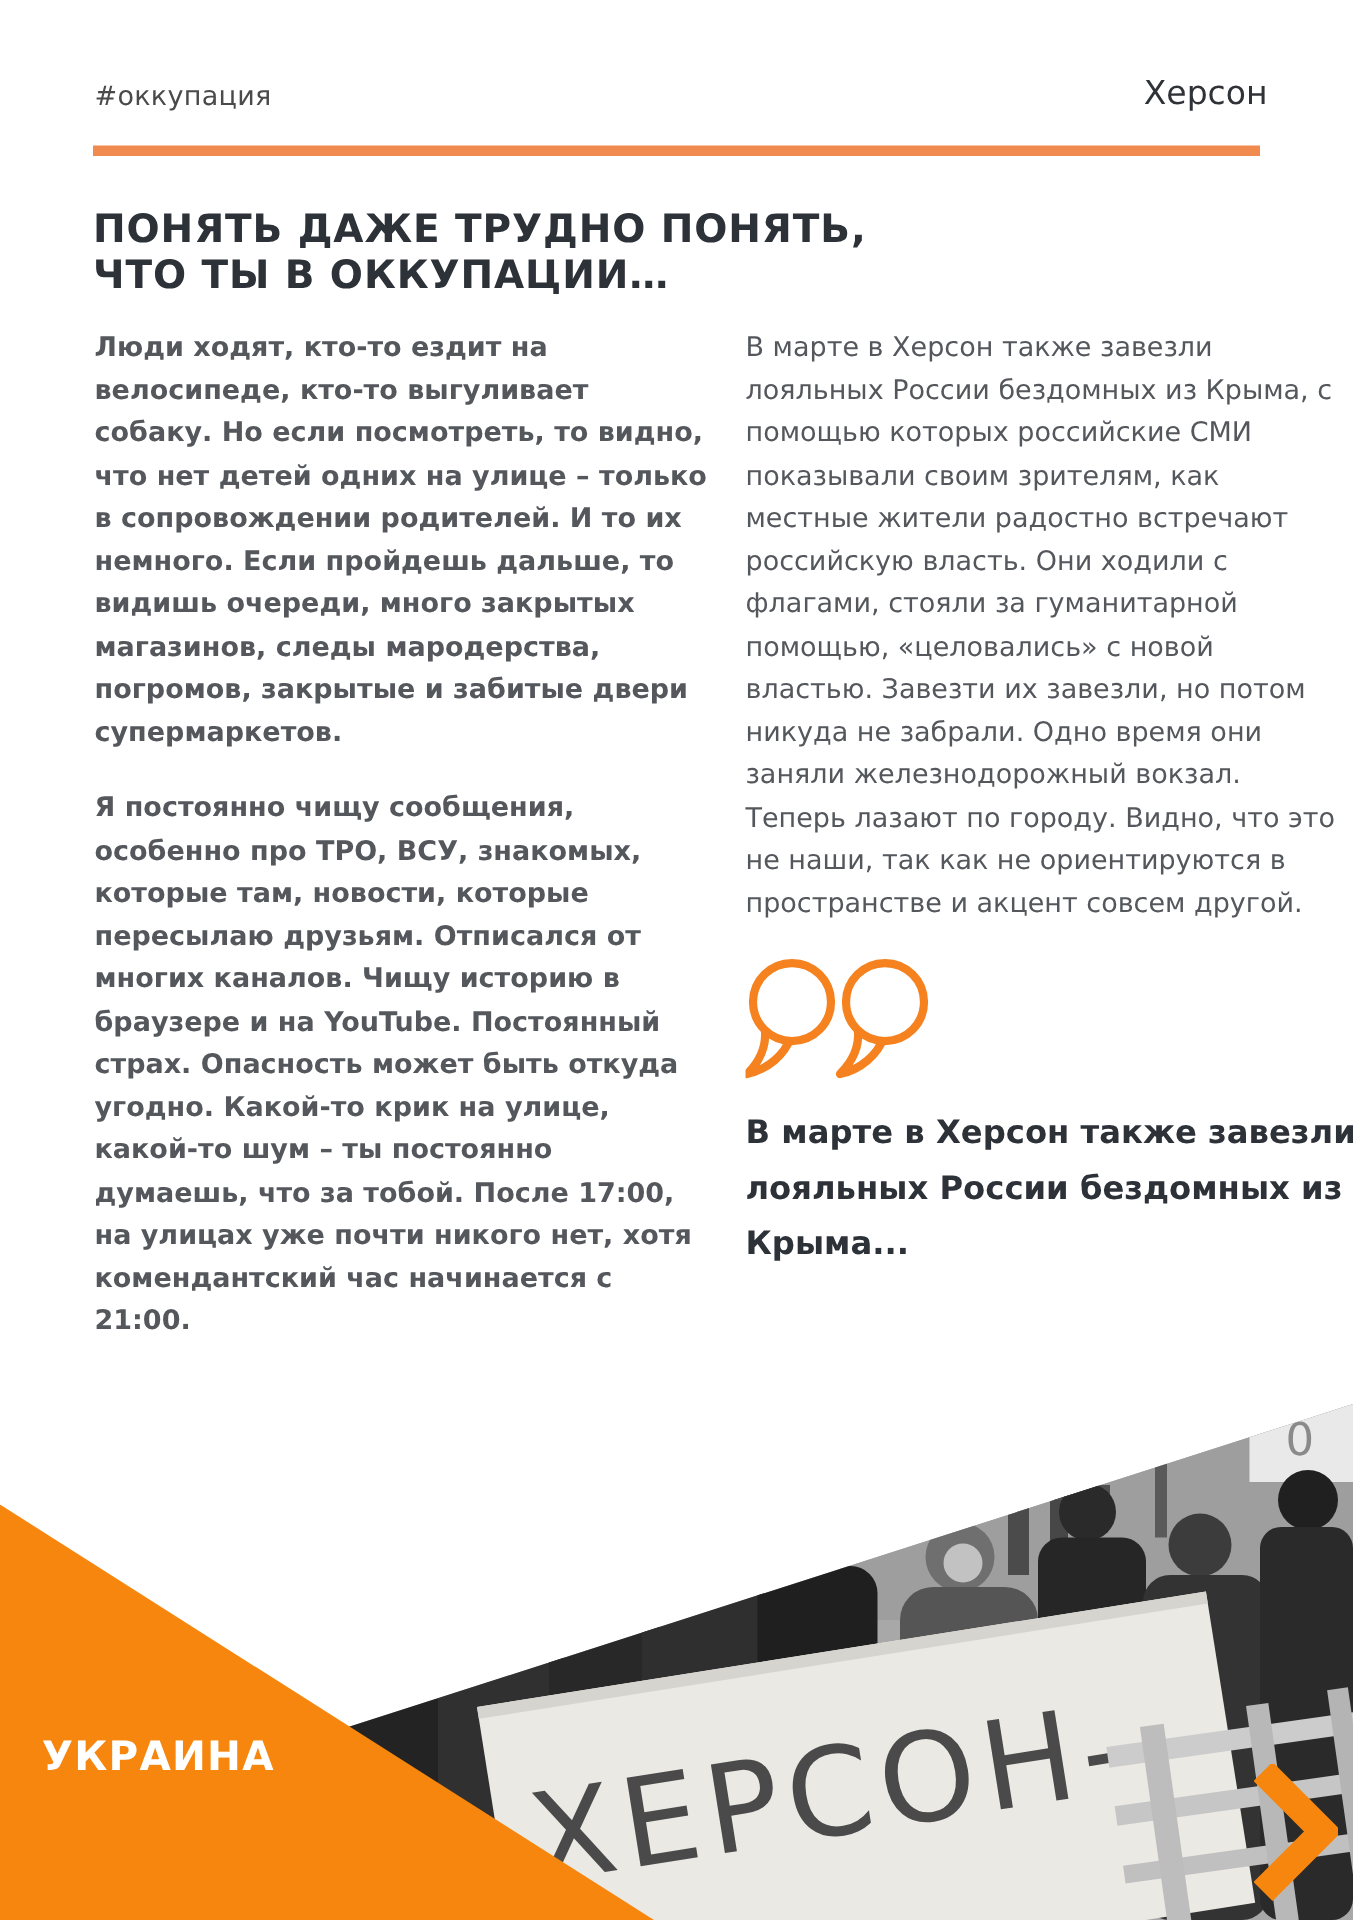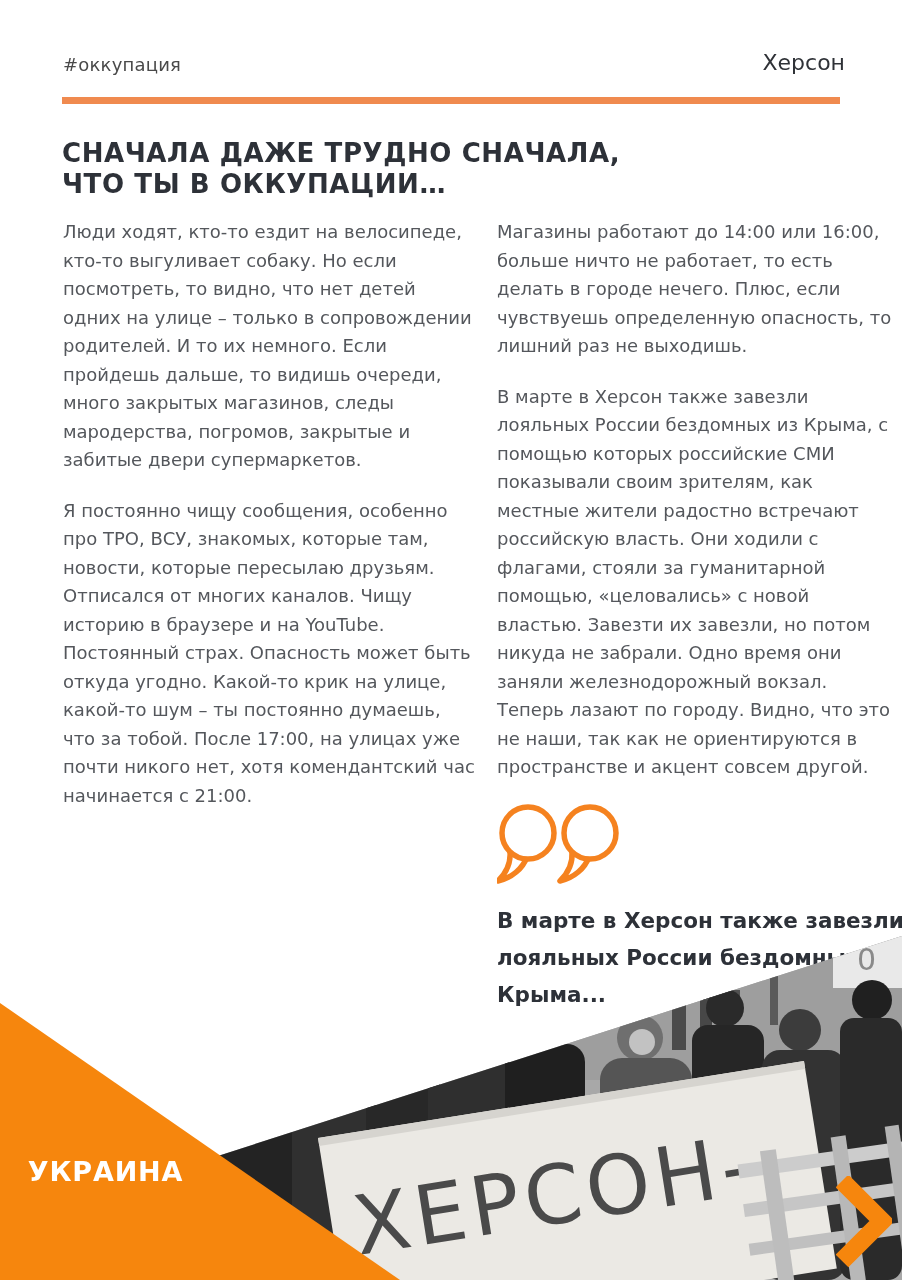--- a/index.html
+++ b/index.html
@@ -16,64 +16,64 @@
   .divider{
     position:absolute;left:62px;top:97px;width:778px;height:7px;background:#F08A4F;
   }
   .title{
     position:absolute;left:62px;top:138px;margin:0;
     font-size:26px;line-height:31px;font-weight:700;color:#2d3138;
     letter-spacing:.6px;white-space:pre-line;
   }
   .col{position:absolute;top:218px;font-size:18px;line-height:28.5px;color:#54575c;}
   .col p{margin:0 0 22px 0;}
-  .col-left{left:63px;width:412px;}
+  .col-left{left:63px;width:412px;font-weight:bold;}
   .col-right{left:497px;width:398px;}
   .quote-icon{display:block;margin:14px 0 14px 0;}
   .quote-text{
     width:420px;font-size:21.5px;line-height:37px;font-weight:700;color:#2d3138;
   }
   
   .photo{
     position:absolute;left:0;top:930px;width:902px;height:350px;z-index:1;
     clip-path:polygon(0 296px,902px 6px,902px 350px,0 350px);
   }
   
   .wedge{
     position:absolute;left:0;top:1003px;width:400px;height:277px;z-index:2;
     clip-path:polygon(0 0,100% 100%,0 100%);
     background:#F6860D;
+    padding-left:36px;
   }
   .brand{
     position:absolute;left:18px;top:152px;width:175px;text-align:center;
     color:#ffffff;font-weight:700;font-size:27px;line-height:34px;letter-spacing:.8px;
   }
   .chevron{
     position:absolute;left:836px;top:1176px;z-index:3;
   }
 </style>
 </head>
 <body>
 
 <div class="page">
 
   <div class="hashtag">#оккупация</div>
   <div class="city">Херсон</div>
   <div class="divider"></div>
 
-  <h1 class="title">СНАЧАЛА ДАЖЕ ТРУДНО СНАЧАЛА,
+  <h1 class="title">ПОНЯТЬ ДАЖЕ ТРУДНО ПОНЯТЬ,
 ЧТО ТЫ В ОККУПАЦИИ…</h1>
 
   <div class="col col-left">
     <p>Люди ходят, кто-то ездит на велосипеде, кто-то выгуливает собаку. Но если посмотреть, то видно, что нет детей одних на улице – только в сопровождении родителей. И то их немного. Если пройдешь дальше, то видишь очереди, много закрытых магазинов, следы мародерства, погромов, закрытые и забитые двери супермаркетов.</p>
     <p>Я постоянно чищу сообщения, особенно про ТРО, ВСУ, знакомых, которые там, новости, которые пересылаю друзьям. Отписался от многих каналов. Чищу историю в браузере и на YouTube. Постоянный страх. Опасность может быть откуда угодно. Какой-то крик на улице, какой-то шум – ты постоянно думаешь, что за тобой.  После 17:00, на улицах уже почти никого нет, хотя комендантский час начинается с 21:00.</p>
   </div>
 
   <div class="col col-right">
-    <p>Магазины работают до 14:00 или 16:00, больше ничто не работает, то есть делать в городе нечего. Плюс, если чувствуешь определенную опасность, то лишний раз не выходишь.</p>
     <p>В марте в Херсон также завезли лояльных России бездомных из Крыма, с помощью которых российские СМИ показывали своим зрителям, как местные жители радостно встречают российскую власть. Они ходили с флагами, стояли за гуманитарной помощью, «целовались» с новой властью. Завезти их завезли, но потом никуда не забрали. Одно время они заняли железнодорожный вокзал. Теперь лазают по городу. Видно, что это не наши, так как не ориентируются в пространстве и акцент совсем другой.</p>
 
     <svg class="quote-icon" width="128" height="84" viewBox="0 0 128 84">
       <g stroke="#F5821F" stroke-width="5.5" fill="#ffffff">
         <path d="M 13 48 C 14 60 8 70 1 77 C 15 74 26 64 30 53 Z" stroke-linejoin="round"></path>
         <circle cx="31" cy="29" r="26"></circle>
         <path d="M 75 48 C 76 60 70 70 63 77 C 77 74 88 64 92 53 Z" stroke-linejoin="round"></path>
         <circle cx="93" cy="29" r="26"></circle>
       </g>
     </svg>

